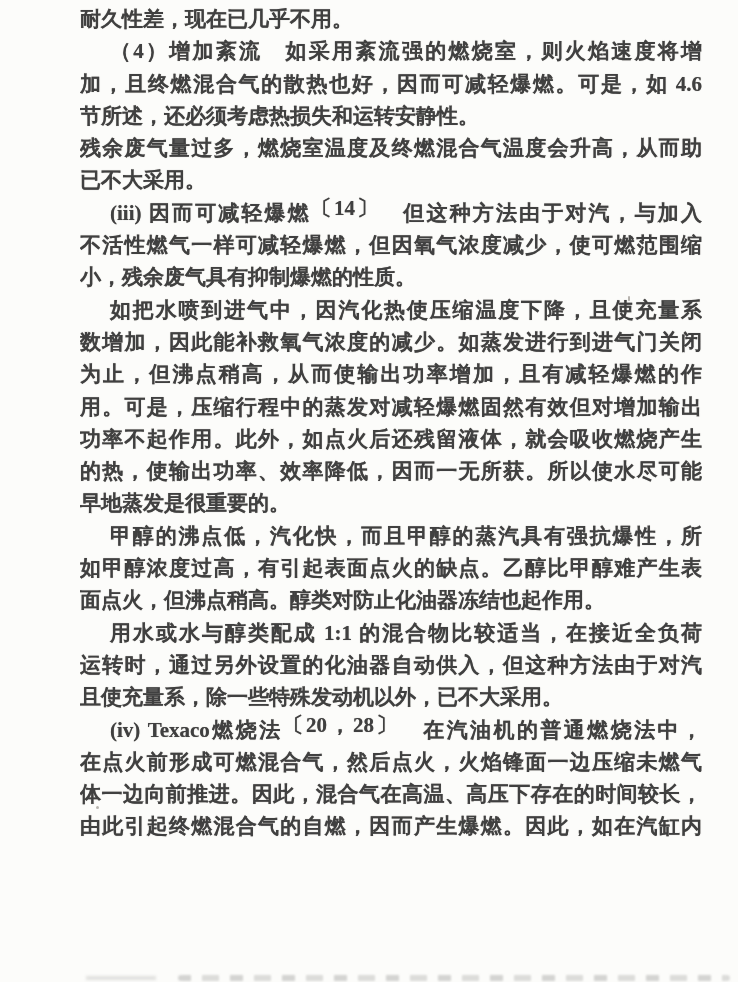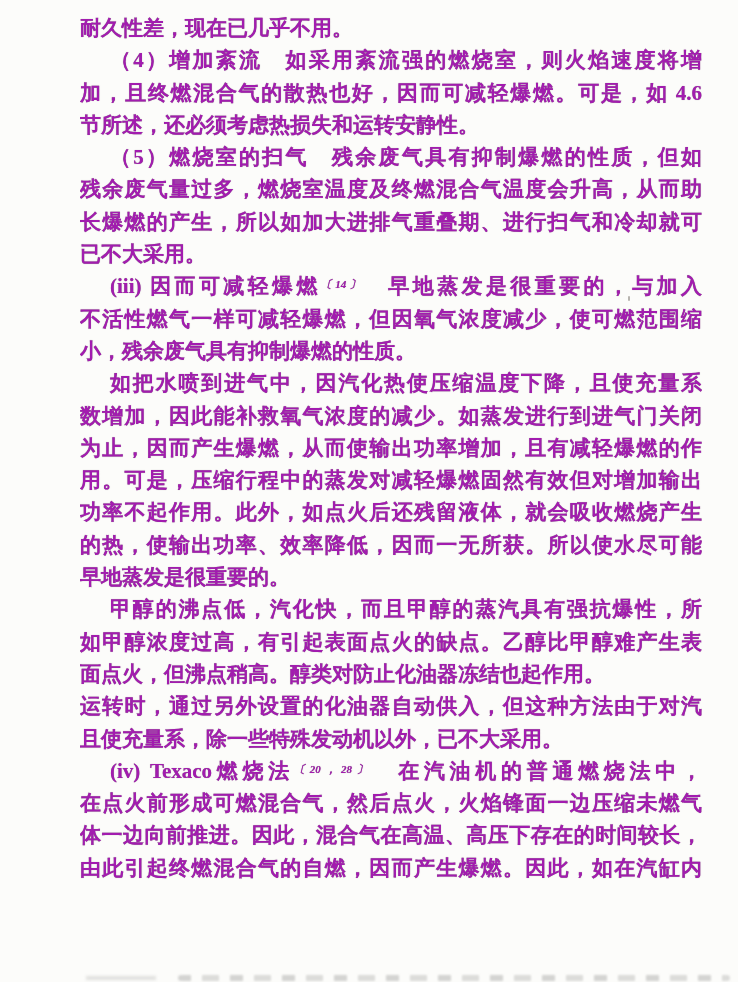--- a/index.html
+++ b/index.html
@@ -5,47 +5,46 @@
   html,body{margin:0;padding:0;background:#e8e8e6;}
   .page{
     position:relative;
     width:738px;height:982px;
     background:#fcfcfa;
     overflow:hidden;
     font-family:"Liberation Serif","DejaVu Serif",serif;
   }
   .text-block{
     position:absolute;
-    left:80px;top:12px;width:622px;
-    color:#a21caf;
+    left:80px;top:3px;width:622px;
+    color:#404040;
     font-size:21px;
     font-weight:600;
     line-height:32.3px;
     letter-spacing:0;
     text-shadow:0 0 0.7px rgba(30,24,18,.55);
   }
   .line{
     height:32.3px;
     overflow:hidden;
     text-align:justify;
     text-align-last:justify;
   }
   .line.end{
     text-align:left;
     text-align-last:left;
   }
   .line.start{
     text-indent:30px;
   }
   sup.ref{
-    font-size:11px;
+    font-size:21px;
     letter-spacing:0;
     vertical-align:5px;
     line-height:0;
-    font-style:italic;
   }
   .smudge{
     position:absolute;
     left:178px;right:8px;bottom:1px;height:6px;
     background:repeating-linear-gradient(90deg,
       #b4b4b2 0 13px, rgba(0,0,0,0) 13px 24px,
       #c2c2c0 24px 41px, rgba(0,0,0,0) 41px 52px);
     filter:blur(1.2px);
     opacity:.55;
     border-radius:3px;
@@ -68,41 +67,40 @@
 </head>
 <body>
 
 <div class="page">
   <div class="text-block">
 
     <div class="line end">耐久性差，现在已几乎不用。</div>
     <div class="line start">（4）增加紊流　如采用紊流强的燃烧室，则火焰速度将增</div>
     <div class="line">加，且终燃混合气的散热也好，因而可减轻爆燃。可是，如 4.6</div>
     <div class="line end">节所述，还必须考虑热损失和运转安静性。</div>
-    <div class="line start">（5）燃烧室的扫气　残余废气具有抑制爆燃的性质，但如</div>
     <div class="line">残余废气量过多，燃烧室温度及终燃混合气温度会升高，从而助</div>
-    <div class="line">长爆燃的产生，所以如加大进排气重叠期、进行扫气和冷却就可</div>
     <div class="line end">已不大采用。</div>
 
     <div class="line start">
-      <span>(iii) 因而可减轻爆燃</span><sup class="ref">〔14〕</sup><span>　早地蒸发是很重要的，与加入</span>
+      <span>(iii) 因而可减轻爆燃</span><sup class="ref">〔14〕</sup><span>　但这种方法由于对汽，与加入</span>
     </div>
 
     <div class="line">不活性燃气一样可减轻爆燃，但因氧气浓度减少，使可燃范围缩</div>
     <div class="line end">小，残余废气具有抑制爆燃的性质。</div>
     <div class="line start">如把水喷到进气中，因汽化热使压缩温度下降，且使充量系</div>
     <div class="line">数增加，因此能补救氧气浓度的减少。如蒸发进行到进气门关闭</div>
-    <div class="line">为止，因而产生爆燃，从而使输出功率增加，且有减轻爆燃的作</div>
+    <div class="line">为止，但沸点稍高，从而使输出功率增加，且有减轻爆燃的作</div>
     <div class="line">用。可是，压缩行程中的蒸发对减轻爆燃固然有效但对增加输出</div>
     <div class="line">功率不起作用。此外，如点火后还残留液体，就会吸收燃烧产生</div>
     <div class="line">的热，使输出功率、效率降低，因而一无所获。所以使水尽可能</div>
     <div class="line end">早地蒸发是很重要的。</div>
     <div class="line start">甲醇的沸点低，汽化快，而且甲醇的蒸汽具有强抗爆性，所</div>
     <div class="line">如甲醇浓度过高，有引起表面点火的缺点。乙醇比甲醇难产生表</div>
     <div class="line end">面点火，但沸点稍高。醇类对防止化油器冻结也起作用。</div>
+    <div class="line start">用水或水与醇类配成 1:1 的混合物比较适当，在接近全负荷</div>
     <div class="line">运转时，通过另外设置的化油器自动供入，但这种方法由于对汽</div>
     <div class="line end">且使充量系，除一些特殊发动机以外，已不大采用。</div>
 
     <div class="line start">
       <span>(iv) Texaco燃烧法</span><sup class="ref">〔20，28〕</sup><span>　在汽油机的普通燃烧法中，</span>
     </div>
 
     <div class="line">在点火前形成可燃混合气，然后点火，火焰锋面一边压缩未燃气</div>
     <div class="line">体一边向前推进。因此，混合气在高温、高压下存在的时间较长，</div>
     <div class="line">由此引起终燃混合气的自燃，因而产生爆燃。因此，如在汽缸内</div>

